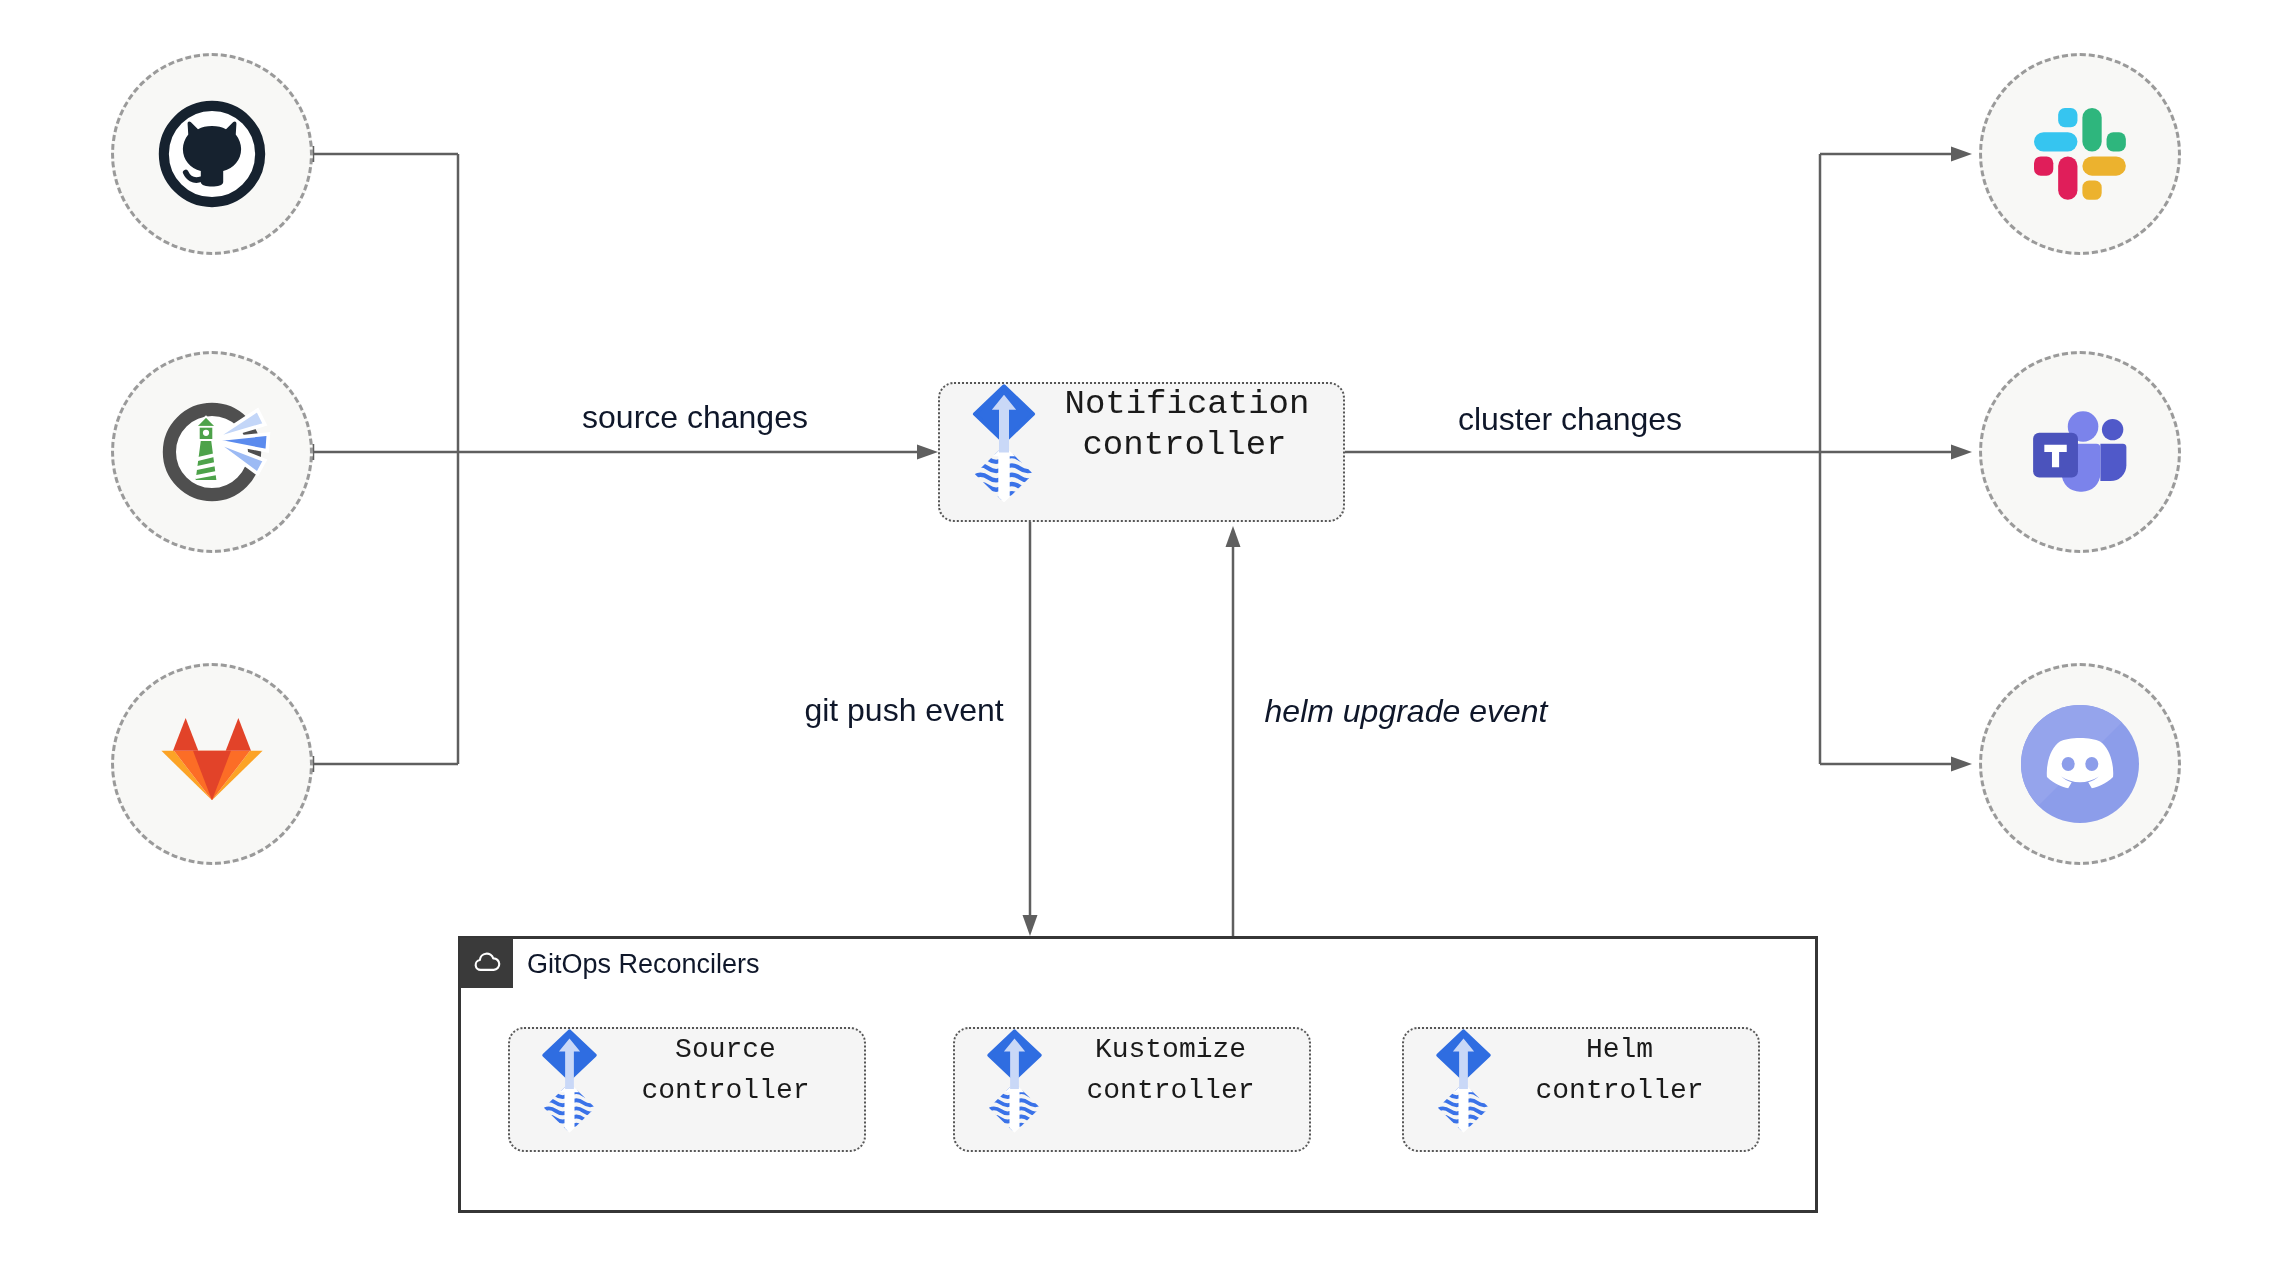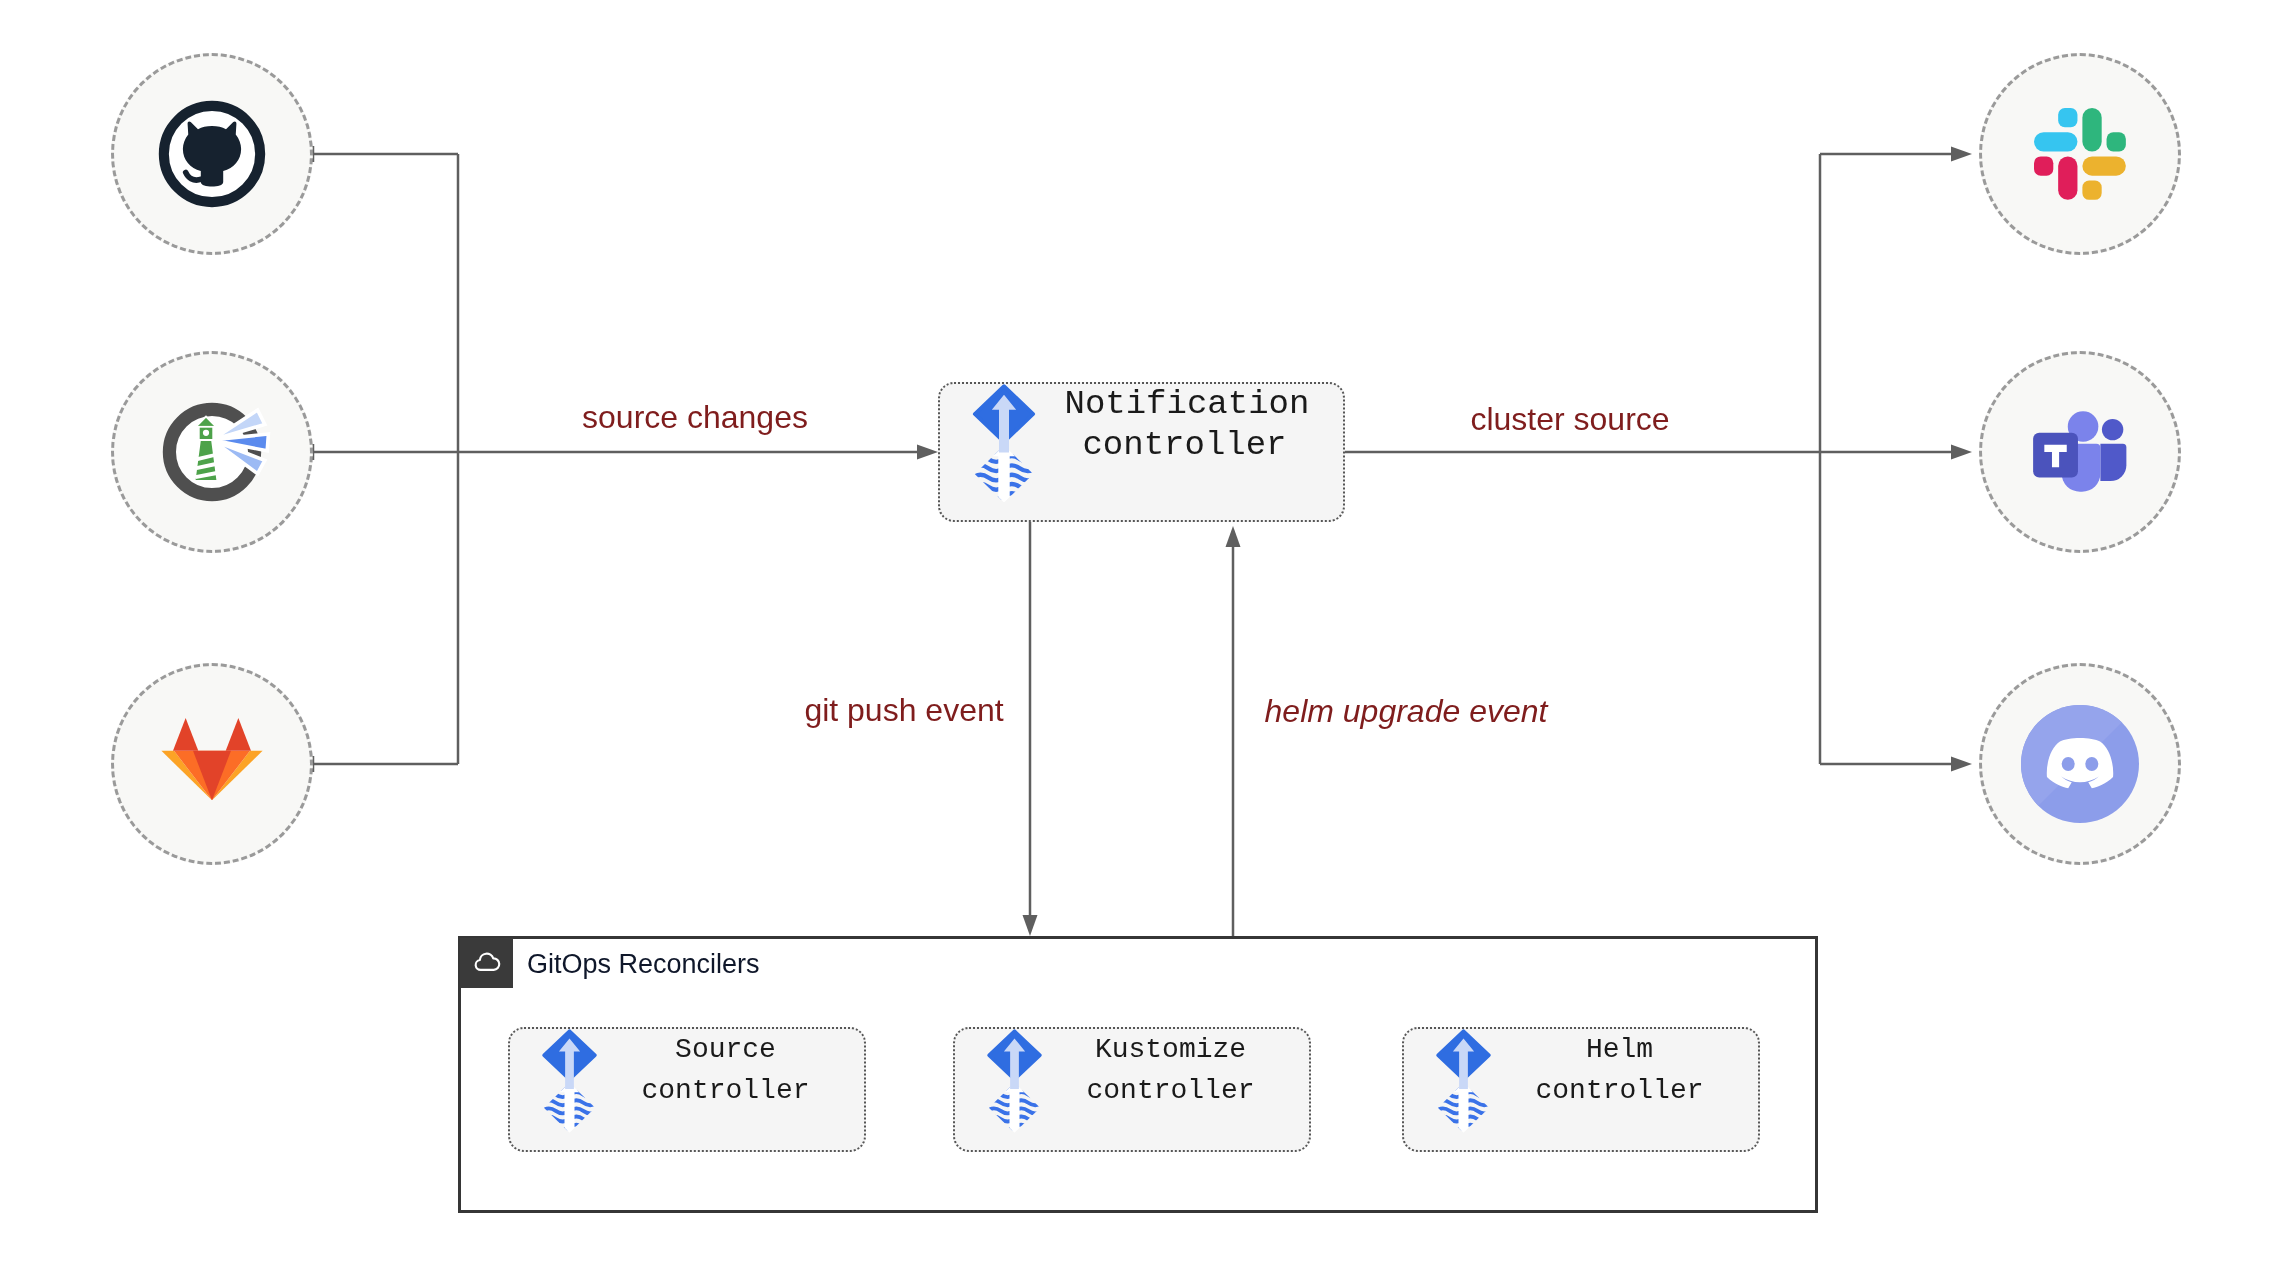--- a/index.html
+++ b/index.html
@@ -28,21 +28,21 @@
   .ic-discord{width:118px;height:118px;}
 
   .group-box{position:absolute;left:458px;top:936px;width:1360px;height:277px;
     border:3px solid #363636;box-sizing:border-box;background:#ffffff;}
   .group-badge{position:absolute;left:-1px;top:-1px;width:53px;height:50px;background:#3a3a3a;
     display:flex;align-items:center;justify-content:center;}
   .group-badge svg{width:34px;height:30px;}
   .group-title{position:absolute;left:66px;top:10px;font-size:27px;color:#0f172a;white-space:nowrap;}
 
   .edge-label{position:absolute;transform:translate(-50%,-50%);white-space:nowrap;
-    font-size:32px;color:#7f1d1d;background:#ffffff;padding:0 4px;}
+    font-size:32px;color:#0f172a;background:#ffffff;padding:0 4px;}
 </style>
 </head>
 <body>
 
 <div class="canvas">
 
   <svg class="connectors" viewBox="0 0 2292 1284">
     <g stroke="#5f5f5f" stroke-width="2.5" fill="none">
 
       <path d="M313 146 V162"></path>
@@ -172,21 +172,21 @@
       </g>
       <path d="M50 78 L69 101 L58 101 L58 168 L42 168 L42 101 L31 101 Z" fill="#ffffff"></path>
     </g>
     <path d="M50 15 L67 36 L57 36 L57 96 L43 96 L43 36 L33 36 Z" fill="#c9d8f7"></path>
   </svg>
 </span>
     <div class="ctrl-label" style="max-width:240px;margin:0 auto;">Notification controller</div>
   </div>
 
   <div class="edge-label" style="left:695px;top:417px;">source changes</div>
-  <div class="edge-label" style="left:1570px;top:419px;">cluster source</div>
+  <div class="edge-label" style="left:1570px;top:419px;">cluster changes</div>
   <div class="edge-label" style="left:904px;top:710px;">git push event</div>
   <div class="edge-label" style="left:1406px;top:711px;font-style:italic;">helm upgrade event</div>
 
   <div class="group-box">
     <div class="group-badge">
       <span class="icon-slot" style="width:34px;height:30px;">
   <svg viewBox="0 0 24 24" xmlns="http://www.w3.org/2000/svg">
     <path d="M7 17.5 a4 4 0 0 1 -0.7 -7.95 A5.5 5.5 0 0 1 17 8.3 a3.9 3.9 0 0 1 0.4 9.2 Z" fill="none" stroke="#ffffff" stroke-width="1.7" stroke-linejoin="round"></path>
   </svg>
 </span>

